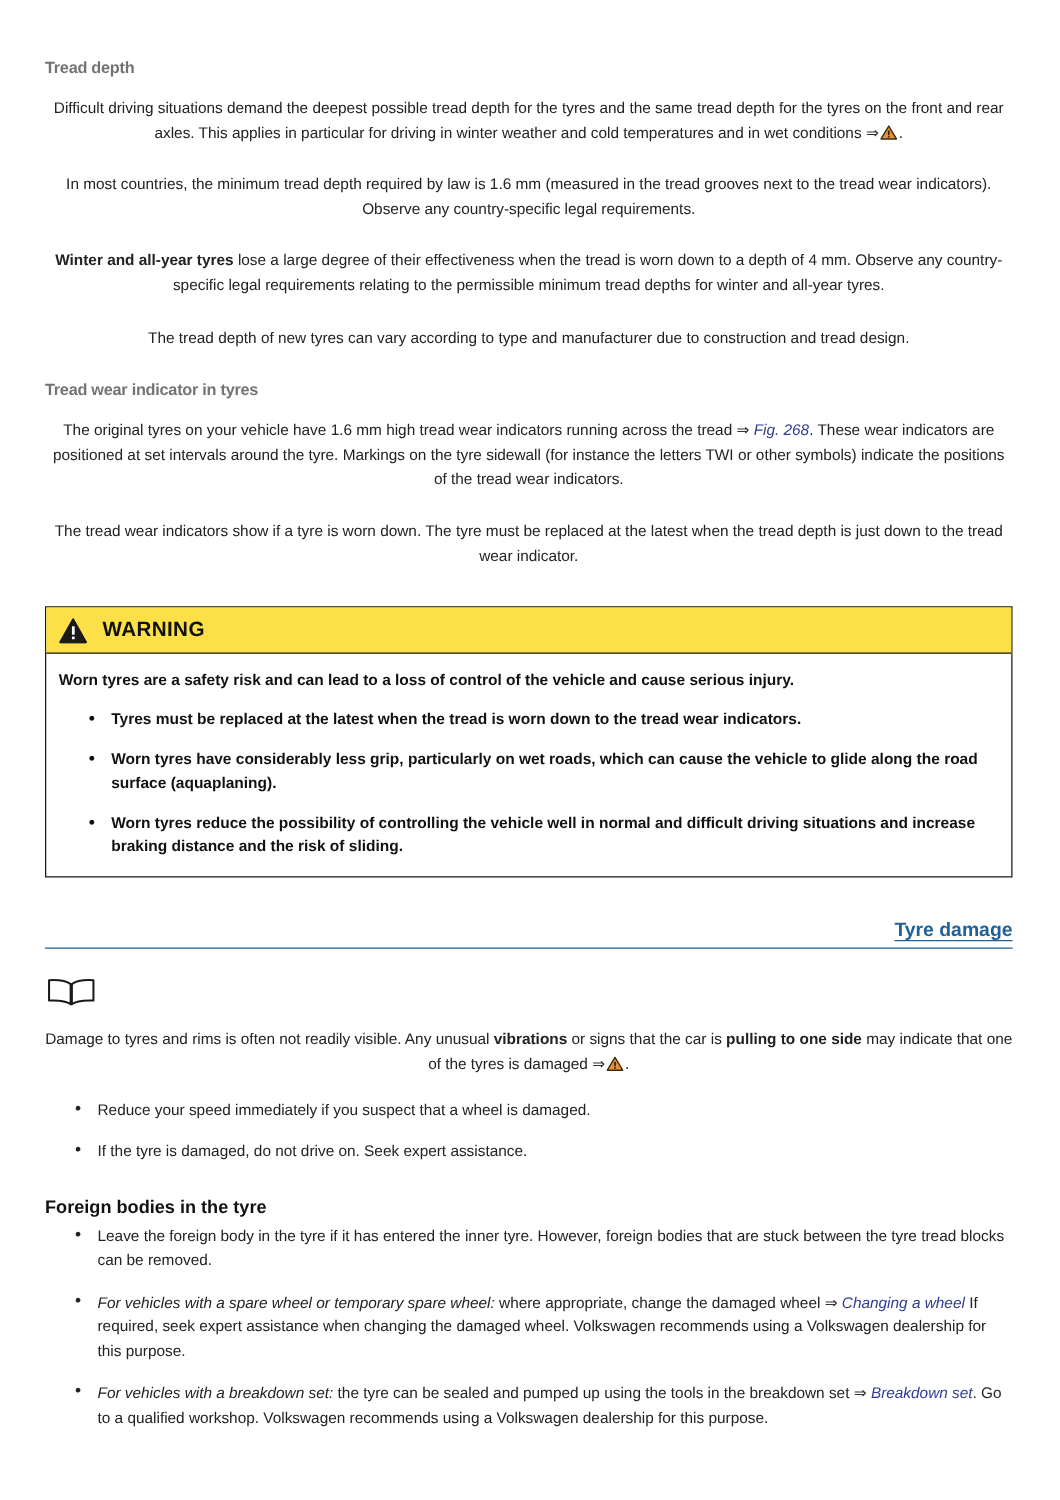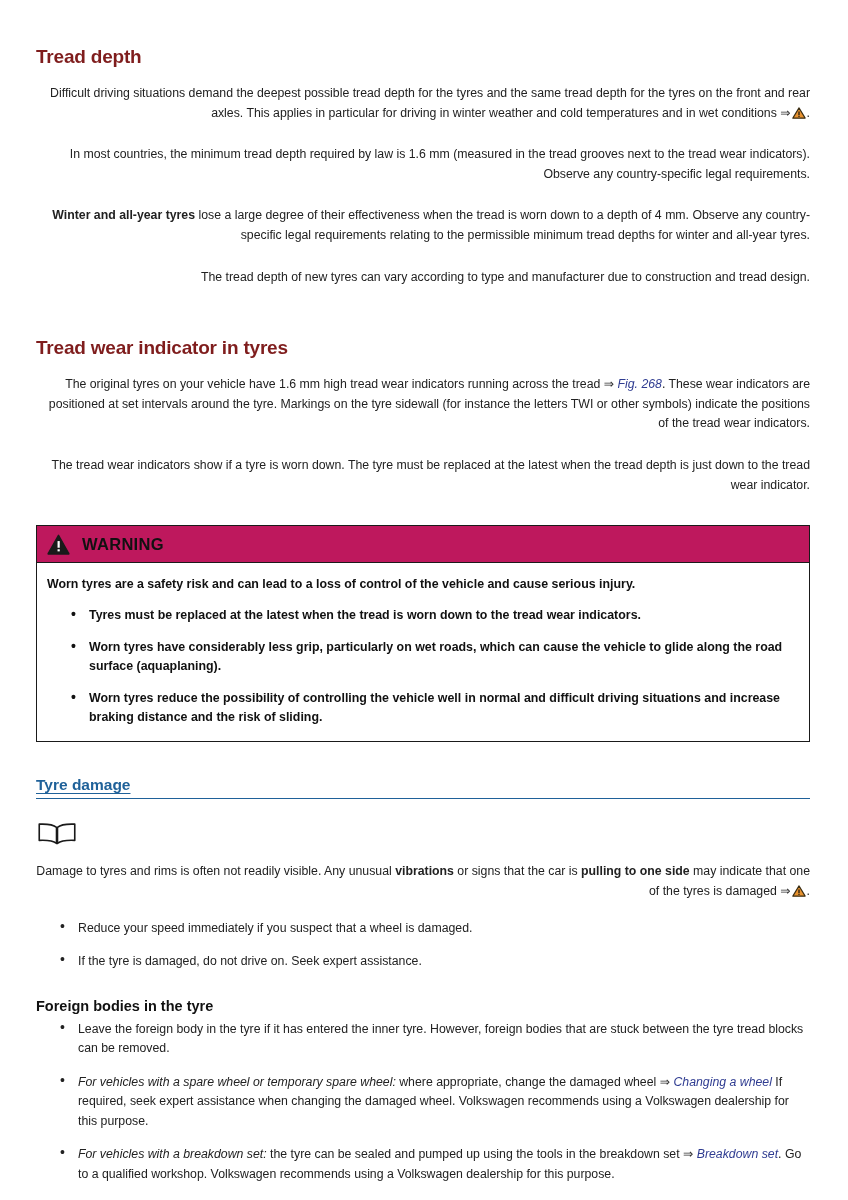--- a/index.html
+++ b/index.html
@@ -24,41 +24,41 @@
     box-sizing: border-box;
   }
   .content {
     position: absolute;
     left: 36px;
     top: 46px;
     width: 774px;
   }
 
   h2.section-title {
-    font-size: 19px;
+    font-size: 13px;
     font-weight: bold;
     margin: 0 0 16px 0;
     letter-spacing: -0.2px;
-    color: #7f1d1d;
+    color: #737373;
   }
   h2.section-title.spaced-top {
-    margin-top: 50px;
+    margin-top: 24px;
   }
   h3.sub-title {
     font-size: 14.5px;
     font-weight: bold;
     margin: 26px 0 6px 0;
     color: #111111;
   }
 
   p.body-text {
     font-size: 12.3px;
     line-height: 19.6px;
     margin: 0 0 22px 0;
-    text-align: right;
+    text-align: center;
     color: #222222;
   }
   p.body-text.tight {
     margin-bottom: 18px;
   }
 
   .bold { font-weight: bold; }
   .ital { font-style: italic; }
 
   a.xref, .xref {
@@ -83,21 +83,21 @@
 
   
   .warning-box {
     border: 1.6px solid #1a1a1a;
     margin: 30px 0 34px 0;
     width: 774px;
     box-sizing: border-box;
     background: #ffffff;
   }
   .warning-header {
-    background: #be185d;
+    background: #fde047;
     height: 36px;
     display: flex;
     align-items: center;
     padding-left: 10px;
     border-bottom: 1.6px solid #1a1a1a;
   }
   .warning-header .tri-black {
     width: 23px;
     height: 21px;
     margin-right: 12px;
@@ -139,20 +139,21 @@
     position: absolute;
     left: 0;
     top: -1px;
     font-size: 14px;
   }
 
   
   .chapter-heading {
     margin: 34px 0 0 0;
     width: 774px;
+    text-align: right;
   }
   .chapter-heading .chapter-title {
     font-size: 15.5px;
     font-weight: bold;
     color: #1f6199;
     text-decoration: underline;
     text-underline-offset: 3px;
     display: inline-block;
     padding-bottom: 1px;
   }

